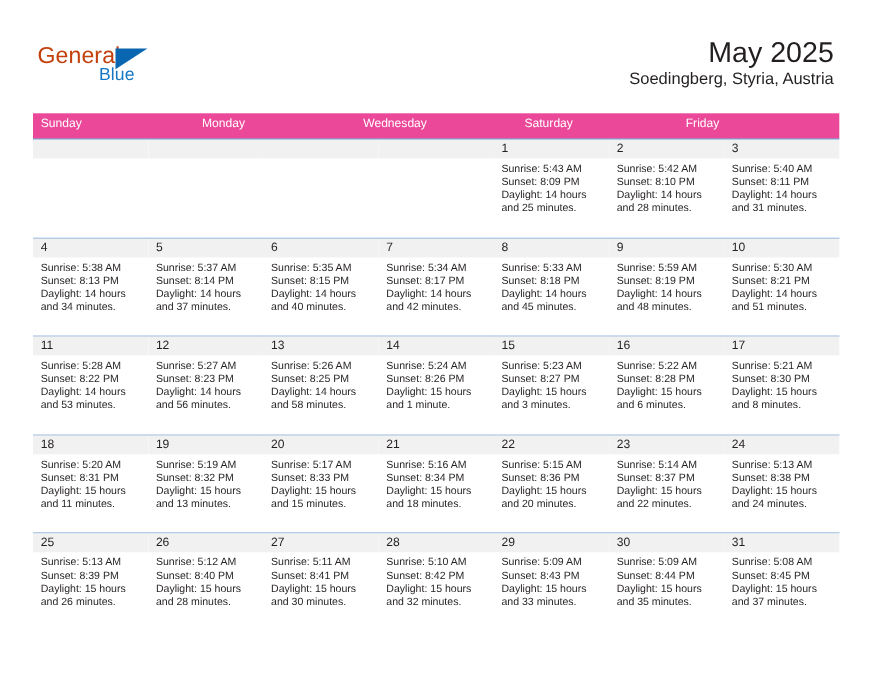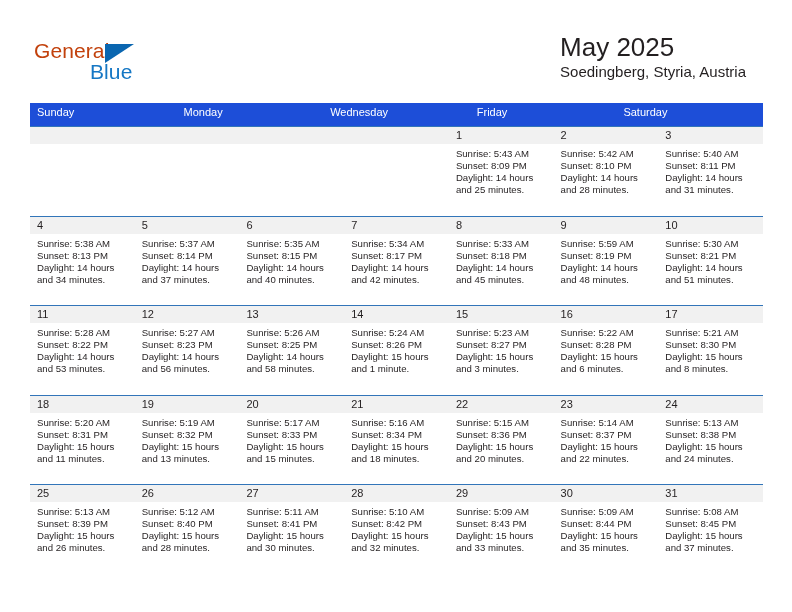--- a/index.html
+++ b/index.html
@@ -51,30 +51,30 @@
     top: 4px;
     width: 0;
     height: 0;
     border-left: 29px solid #0a66b0;
     border-bottom: 19px solid transparent;
   }
   .logo-blue {
     position: absolute;
     left: 56px;
     top: 21px;
-    font-size: 21px;
+    font-size: 16px;
     letter-spacing: 0.1px;
     color: #1577c4;
     line-height: 1;
   }
   .title-block {
     position: absolute;
-    right: 46px;
+    right: 34px;
     top: 33px;
-    text-align: left;
+    text-align: right;
   }
   .cal-title {
     font-size: 26px;
     color: #231f20;
     line-height: 1.15;
     white-space: nowrap;
   }
   .cal-subtitle {
     font-size: 15px;
     color: #231f20;
@@ -85,21 +85,21 @@
 
   
   .grid {
     position: absolute;
     left: 30px;
     top: 103px;
     width: 733px;
   }
   .dow-row {
     display: flex;
-    background: #1d4ed8;
+    background: #ec4899;
     height: 23px;
   }
   .dow {
     flex: 1 1 0;
     box-sizing: border-box;
     padding: 4px 0 0 7px;
     font-size: 11px;
     color: #ffffff;
     line-height: 1;
     white-space: nowrap;
@@ -160,22 +160,22 @@
     </div>
 
   </div>
 
   <div class="grid">
 
     <div class="dow-row">
       <div class="dow">Sunday</div>
       <div class="dow">Monday</div>
       <div class="dow">Wednesday</div>
+      <div class="dow">Saturday</div>
       <div class="dow">Friday</div>
-      <div class="dow">Saturday</div>
     </div>
 
     <div class="week">
       <div class="cell empty">
         <div class="daynum-band"></div>
       </div>
       <div class="cell empty">
         <div class="daynum-band"></div>
       </div>
       <div class="cell empty">

